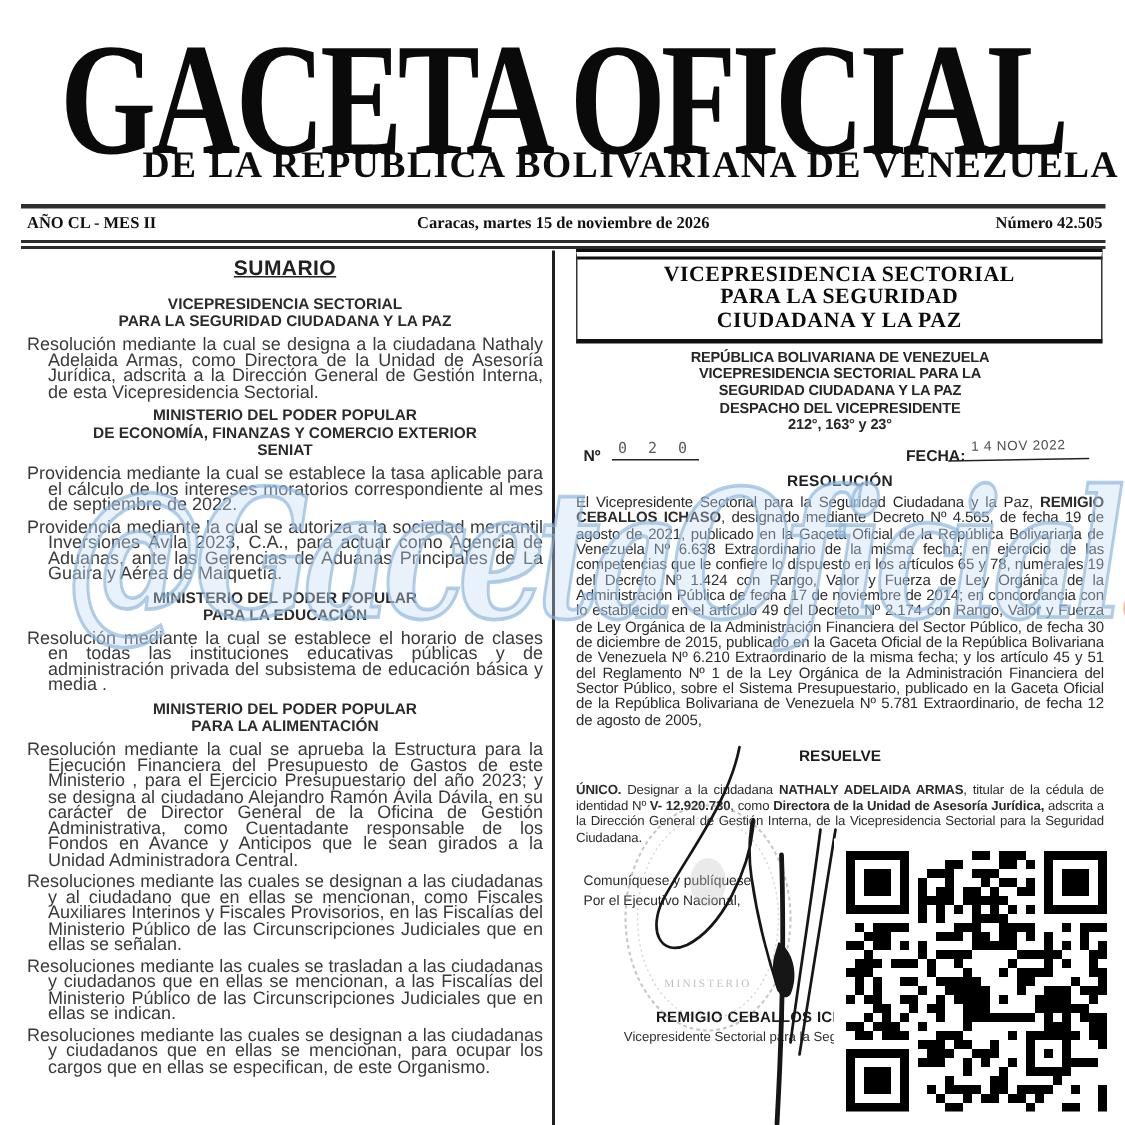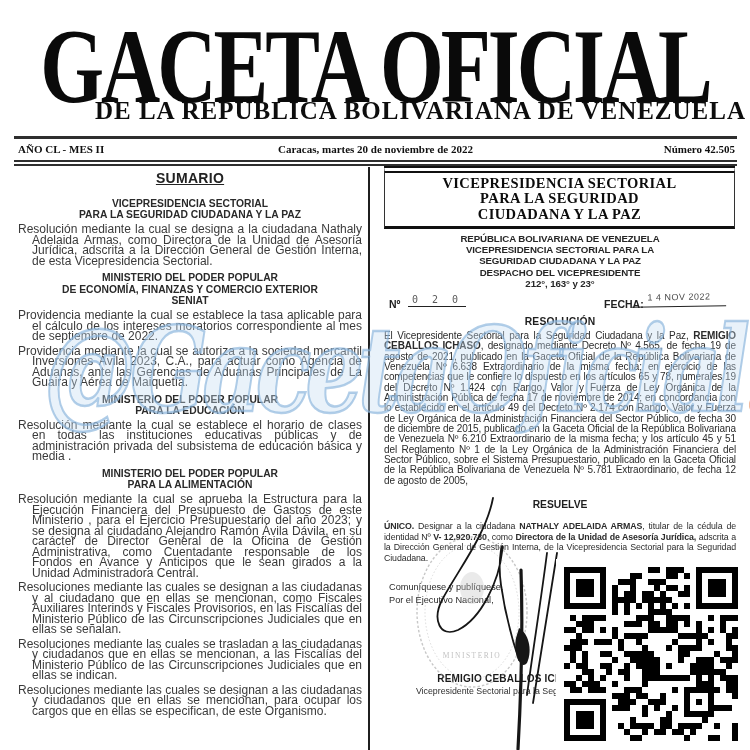--- a/index.html
+++ b/index.html
@@ -82,21 +82,21 @@
 </style>
 </head>
 <body>
 
 <div class="abs masthead-title">GACETA OFICIAL</div>
 <div class="abs masthead-subtitle">DE LA REPÚBLICA BOLIVARIANA DE VENEZUELA</div>
 <div class="abs rule-top"></div>
 
 <div class="abs dateline">
   <span class="dl-left">AÑO CL - MES II</span>
-  <span class="dl-center">Caracas, martes 20 de noviembre de 2022</span>
+  <span class="dl-center">Caracas, martes 15 de noviembre de 2026</span>
   <span class="dl-right">Número 42.505</span>
 </div>
 <div class="abs rule-dbl-a"></div>
 <div class="abs rule-dbl-b"></div>
 <div class="abs column-divider"></div>
 
 <div class="abs summary-column">
   <div class="summary-title">SUMARIO</div>
 
   <div class="sec-heading">VICEPRESIDENCIA SECTORIAL

